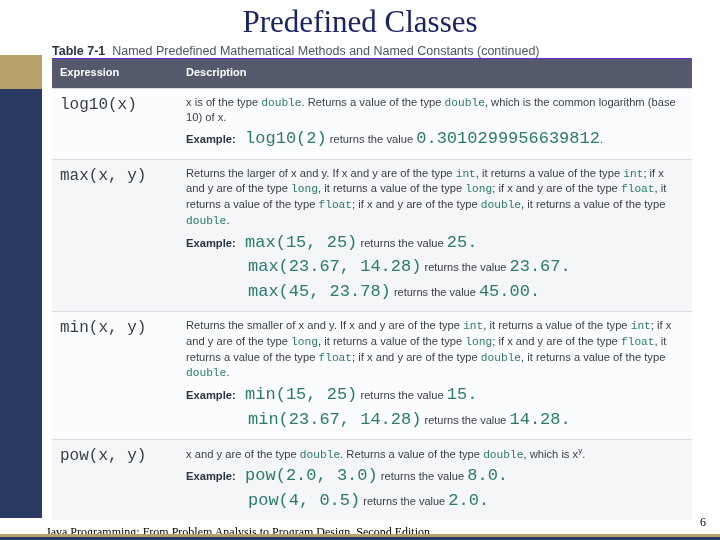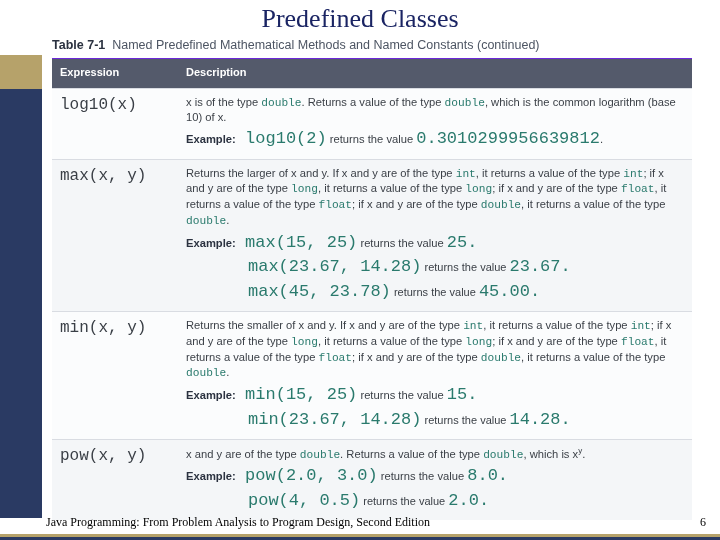--- a/index.html
+++ b/index.html
@@ -7,21 +7,21 @@
     width: 720px;
     height: 540px;
     background: #fff;
     font-family: Georgia, 'Times New Roman', serif;
     position: relative;
     overflow: hidden;
   }
   .slide-title {
     text-align: center;
     font-family: Garamond, Georgia, serif;
-    font-size: 26px;
+    font-size: 31px;
     color: #1a2463;
     font-weight: normal;
     padding: 4px 0 2px;
   }
   .table-caption {
     font-family: Verdana, Arial, sans-serif;
     font-size: 12.5px;
     color: #4d5563;
     padding: 2px 0 6px 52px;
   }
@@ -77,21 +77,21 @@
   .sup { vertical-align: super; font-size: 8px; }
   .footer-band {
     position: absolute;
     left: 0; right: 0; bottom: 0;
     height: 6px;
     background: #2a3a63;
     border-top: 3px solid #b6a26a;
   }
   .footer-left {
     position: absolute;
-    left: 46px; bottom: 10px;
+    left: 46px; bottom: 0;
     font-family: 'Times New Roman', serif;
     font-size: 12px;
     color: #000;
   }
   .page-num {
     position: absolute;
     right: 14px; bottom: 10px;
     font-family: 'Times New Roman', serif;
     font-size: 12px;
     color: #000;

